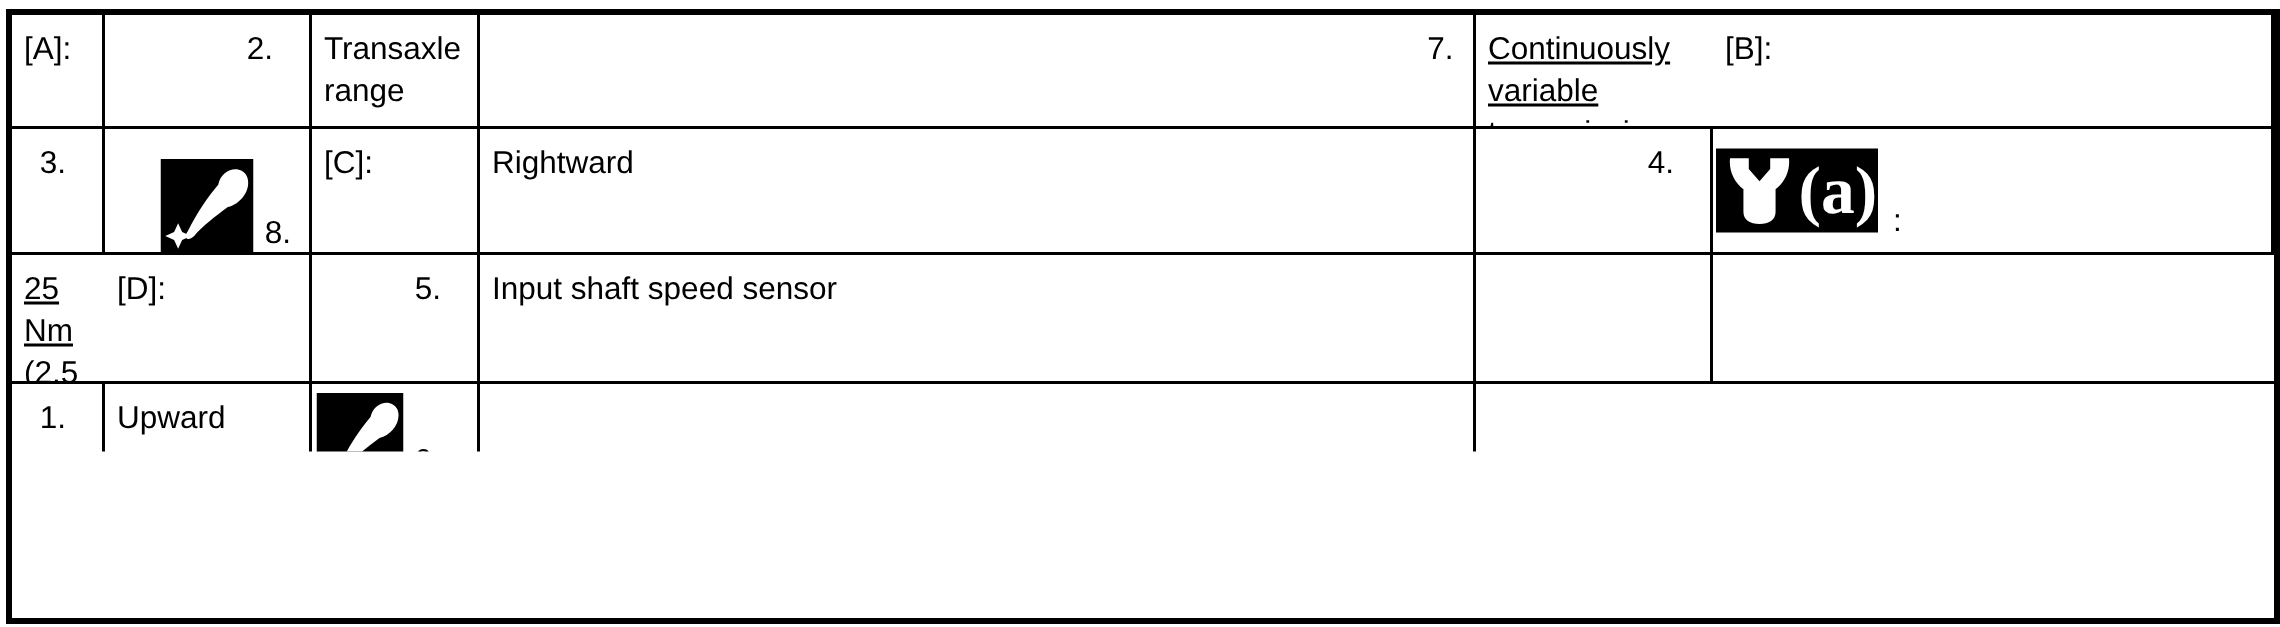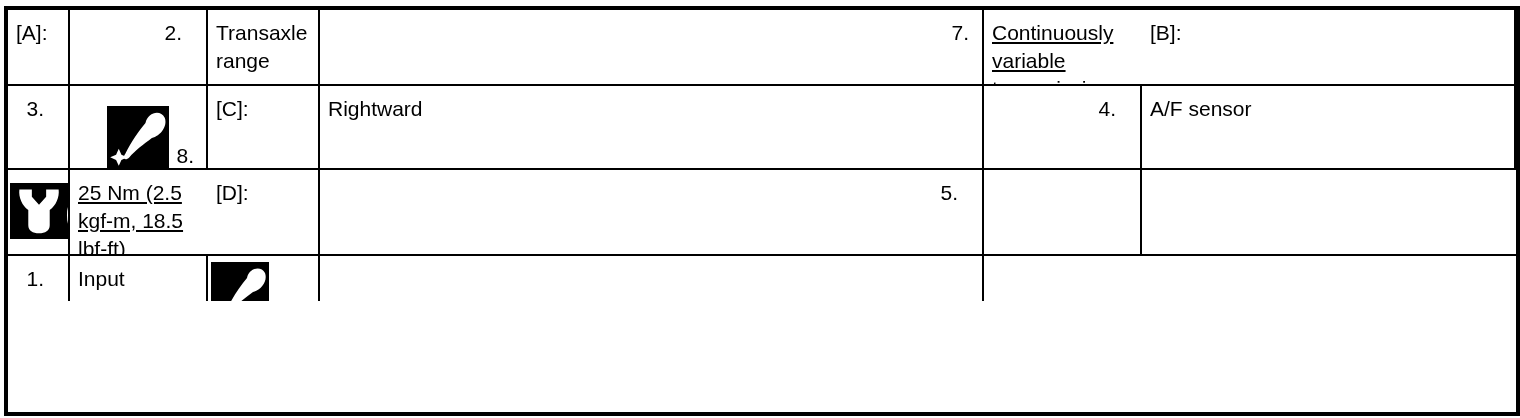--- a/index.html
+++ b/index.html
@@ -68,41 +68,41 @@
             <path fill="#fff" d="M11,40 L13.5,45.5 L19,48 L13.5,50.5 L11,56 L8.5,50.5 L3,48 L8.5,45.5 Z"></path>
           </svg>
         </span>
         <span class="inum">8.</span>
       </div>
     </div>
 
     <div class="cell pad">[C]:</div>
     <div class="cell pad">Rightward</div>
     <div class="cell num">4.</div>
-    <div class="cell pad">A/F sensor</div>
     <div class="cell icellw">
       <div class="irow">
         <span class="wrench-block">
           <svg width="50" height="50" viewBox="0 0 56 56">
             <path fill="#fff" d="M6,4 L20,4 L20,12 L28,21 L36,12 L36,4 L50,4 C51,13 47,22 40,27 L40,44 C40,50 35,53 28,53 C21,53 16,50 16,44 L16,27 C9,22 5,13 6,4 Z"></path>
           </svg>
           <span class="wrench-label">(a)</span>
         </span>
         <span class="wcolon">:</span>
       </div>
     </div>
     <div class="cell pad cl">25 Nm (2.5 kgf-m, 18.5 lbf-ft)</div>
 
     <div class="cell pad">[D]:</div>
     <div class="cell num">5.</div>
+    <div class="cell pad">Input shaft speed sensor</div>
     <div class="cell num num5"></div>
     <div class="cell pad cl"></div>
 
     <div class="cell num rl">1.</div>
-    <div class="cell pad rl">Input</div>
+    <div class="cell pad rl">Upward</div>
     <div class="cell icell rl">
       <div class="irow">
         <span class="caution-icon">
           <svg width="58" height="58" viewBox="0 0 58 58">
             <rect width="58" height="58" fill="#000"></rect>
             <path fill="#fff" d="M17,45 C23,33 30,23 36,16 C38,6 50,3 54,11 C57,19 50,28 42,30 C34,36 26,42 21,48 C17,52 14,49 17,45 Z"></path>
             <path fill="#fff" d="M11,40 L13.5,45.5 L19,48 L13.5,50.5 L11,56 L8.5,50.5 L3,48 L8.5,45.5 Z"></path>
           </svg>
         </span>
         <span class="inum">6.</span>

